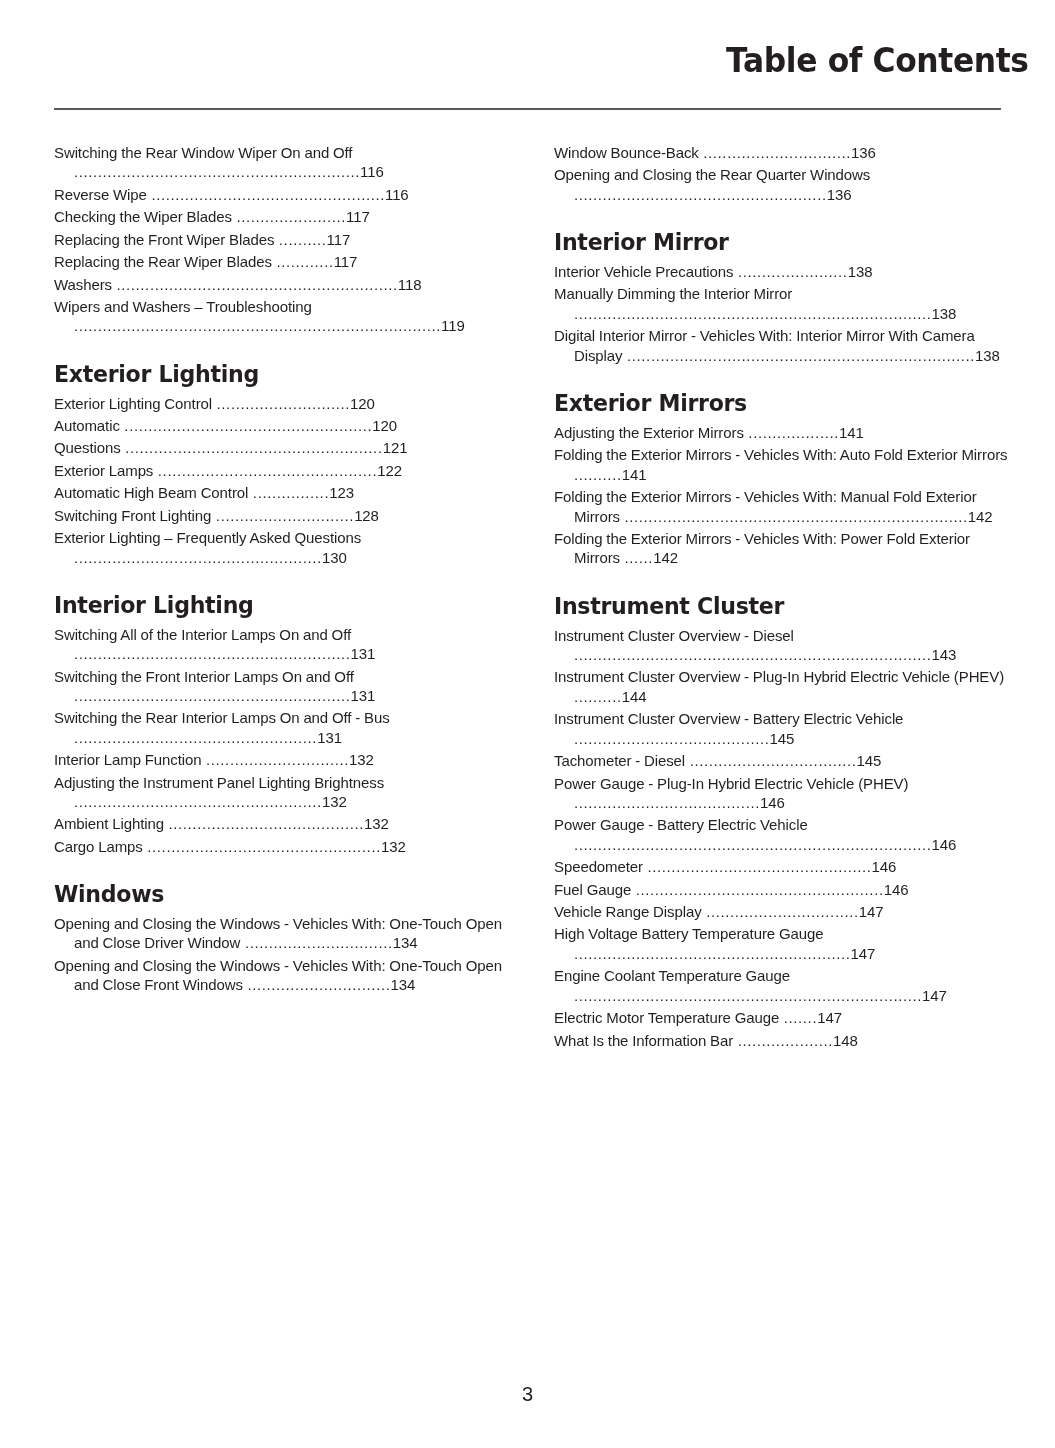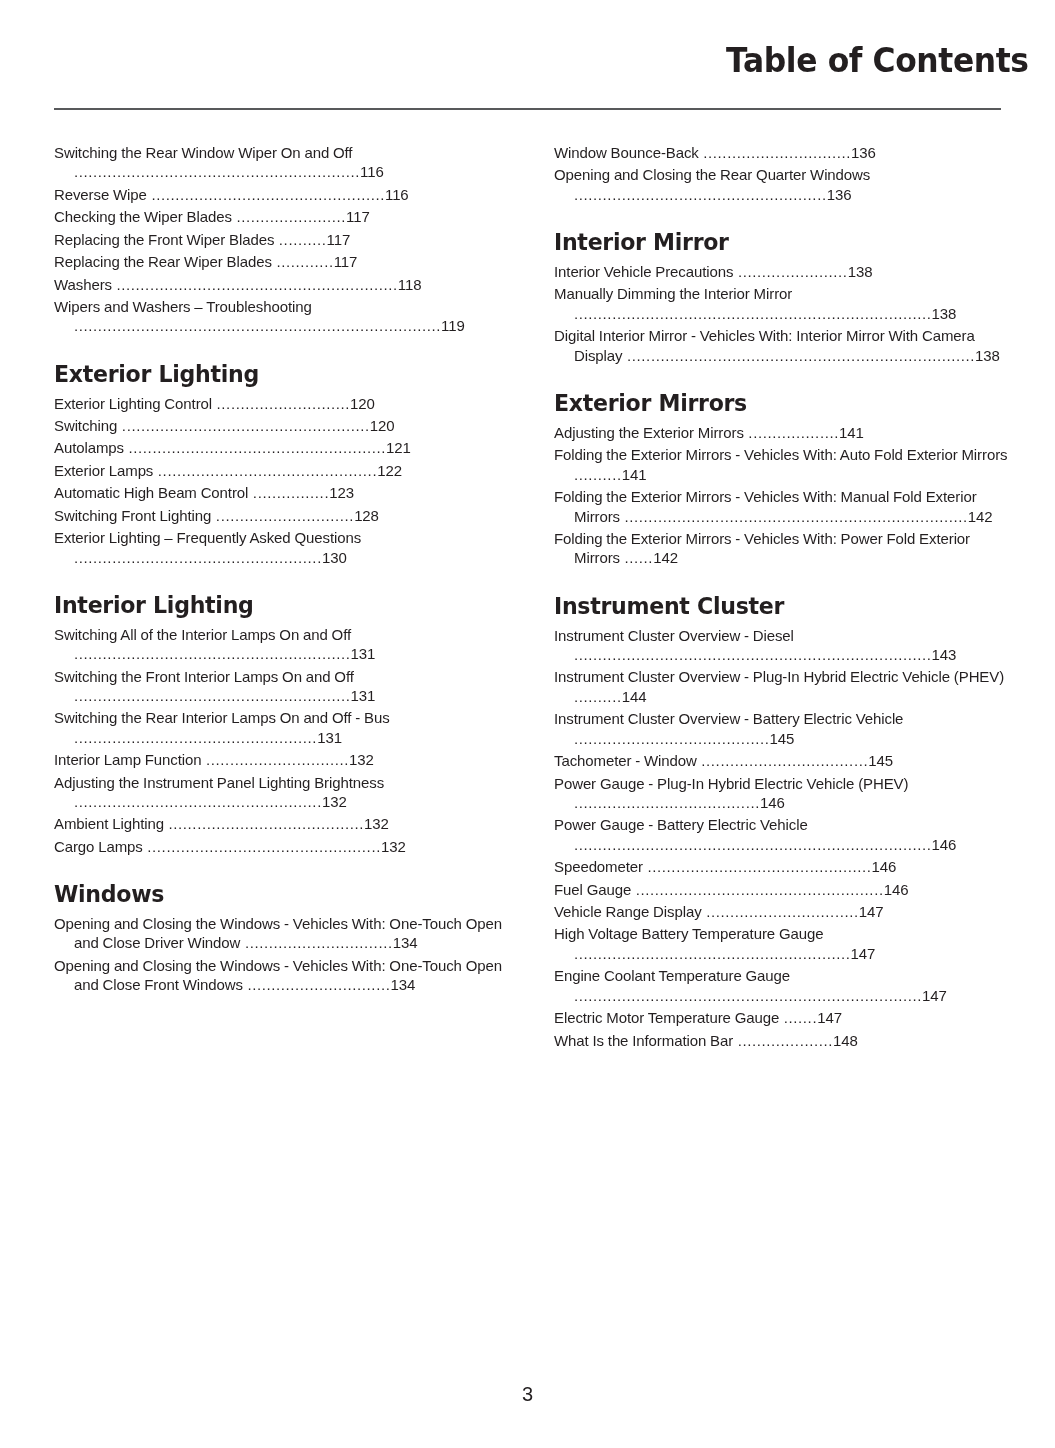--- a/index.html
+++ b/index.html
@@ -118,22 +118,22 @@
     <div class="column" id="col-left">
         <div class="toc-entry"><span>Switching the Rear Window Wiper On and Off</span><span class="leader"> ............................................................</span><span class="pg">116</span></div>
         <div class="toc-entry"><span>Reverse Wipe</span><span class="leader"> .................................................</span><span class="pg">116</span></div>
         <div class="toc-entry"><span>Checking the Wiper Blades</span><span class="leader"> .......................</span><span class="pg">117</span></div>
         <div class="toc-entry"><span>Replacing the Front Wiper Blades</span><span class="leader"> ..........</span><span class="pg">117</span></div>
         <div class="toc-entry"><span>Replacing the Rear Wiper Blades</span><span class="leader"> ............</span><span class="pg">117</span></div>
         <div class="toc-entry"><span>Washers</span><span class="leader"> ...........................................................</span><span class="pg">118</span></div>
         <div class="toc-entry"><span>Wipers and Washers – Troubleshooting</span><span class="leader"> .............................................................................</span><span class="pg">119</span></div>
         <div class="section-heading">Exterior Lighting</div>
         <div class="toc-entry"><span>Exterior Lighting Control</span><span class="leader"> ............................</span><span class="pg">120</span></div>
-        <div class="toc-entry"><span>Switching</span><span class="leader"> ....................................................</span><span class="pg">120</span></div>
-        <div class="toc-entry"><span>Autolamps</span><span class="leader"> ......................................................</span><span class="pg">121</span></div>
+        <div class="toc-entry"><span>Automatic</span><span class="leader"> ....................................................</span><span class="pg">120</span></div>
+        <div class="toc-entry"><span>Questions</span><span class="leader"> ......................................................</span><span class="pg">121</span></div>
         <div class="toc-entry"><span>Exterior Lamps</span><span class="leader"> ..............................................</span><span class="pg">122</span></div>
         <div class="toc-entry"><span>Automatic High Beam Control</span><span class="leader"> ................</span><span class="pg">123</span></div>
         <div class="toc-entry"><span>Switching Front Lighting</span><span class="leader"> .............................</span><span class="pg">128</span></div>
         <div class="toc-entry"><span>Exterior Lighting – Frequently Asked Questions</span><span class="leader"> ....................................................</span><span class="pg">130</span></div>
         <div class="section-heading">Interior Lighting</div>
         <div class="toc-entry"><span>Switching All of the Interior Lamps On and Off</span><span class="leader"> ..........................................................</span><span class="pg">131</span></div>
         <div class="toc-entry"><span>Switching the Front Interior Lamps On and Off</span><span class="leader"> ..........................................................</span><span class="pg">131</span></div>
         <div class="toc-entry"><span>Switching the Rear Interior Lamps On and Off - Bus</span><span class="leader"> ...................................................</span><span class="pg">131</span></div>
         <div class="toc-entry"><span>Interior Lamp Function</span><span class="leader"> ..............................</span><span class="pg">132</span></div>
         <div class="toc-entry"><span>Adjusting the Instrument Panel Lighting Brightness</span><span class="leader"> ....................................................</span><span class="pg">132</span></div>
@@ -152,21 +152,21 @@
         <div class="toc-entry"><span>Digital Interior Mirror - Vehicles With: Interior Mirror With Camera Display</span><span class="leader"> .........................................................................</span><span class="pg">138</span></div>
         <div class="section-heading">Exterior Mirrors</div>
         <div class="toc-entry"><span>Adjusting the Exterior Mirrors</span><span class="leader"> ...................</span><span class="pg">141</span></div>
         <div class="toc-entry"><span>Folding the Exterior Mirrors - Vehicles With: Auto Fold Exterior Mirrors</span><span class="leader"> ..........</span><span class="pg">141</span></div>
         <div class="toc-entry"><span>Folding the Exterior Mirrors - Vehicles With: Manual Fold Exterior Mirrors</span><span class="leader"> ........................................................................</span><span class="pg">142</span></div>
         <div class="toc-entry"><span>Folding the Exterior Mirrors - Vehicles With: Power Fold Exterior Mirrors</span><span class="leader"> ......</span><span class="pg">142</span></div>
         <div class="section-heading">Instrument Cluster</div>
         <div class="toc-entry"><span>Instrument Cluster Overview - Diesel</span><span class="leader"> ...........................................................................</span><span class="pg">143</span></div>
         <div class="toc-entry"><span>Instrument Cluster Overview - Plug-In Hybrid Electric Vehicle (PHEV)</span><span class="leader"> ..........</span><span class="pg">144</span></div>
         <div class="toc-entry"><span>Instrument Cluster Overview - Battery Electric Vehicle</span><span class="leader"> .........................................</span><span class="pg">145</span></div>
-        <div class="toc-entry"><span>Tachometer - Window</span><span class="leader"> ...................................</span><span class="pg">145</span></div>
+        <div class="toc-entry"><span>Tachometer - Diesel</span><span class="leader"> ...................................</span><span class="pg">145</span></div>
         <div class="toc-entry"><span>Power Gauge - Plug-In Hybrid Electric Vehicle (PHEV)</span><span class="leader"> .......................................</span><span class="pg">146</span></div>
         <div class="toc-entry"><span>Power Gauge - Battery Electric Vehicle</span><span class="leader"> ...........................................................................</span><span class="pg">146</span></div>
         <div class="toc-entry"><span>Speedometer</span><span class="leader"> ...............................................</span><span class="pg">146</span></div>
         <div class="toc-entry"><span>Fuel Gauge</span><span class="leader"> ....................................................</span><span class="pg">146</span></div>
         <div class="toc-entry"><span>Vehicle Range Display</span><span class="leader"> ................................</span><span class="pg">147</span></div>
         <div class="toc-entry"><span>High Voltage Battery Temperature Gauge</span><span class="leader"> ..........................................................</span><span class="pg">147</span></div>
         <div class="toc-entry"><span>Engine Coolant Temperature Gauge</span><span class="leader"> .........................................................................</span><span class="pg">147</span></div>
         <div class="toc-entry"><span>Electric Motor Temperature Gauge</span><span class="leader"> .......</span><span class="pg">147</span></div>
         <div class="toc-entry"><span>What Is the Information Bar</span><span class="leader"> ....................</span><span class="pg">148</span></div>
       </div>

